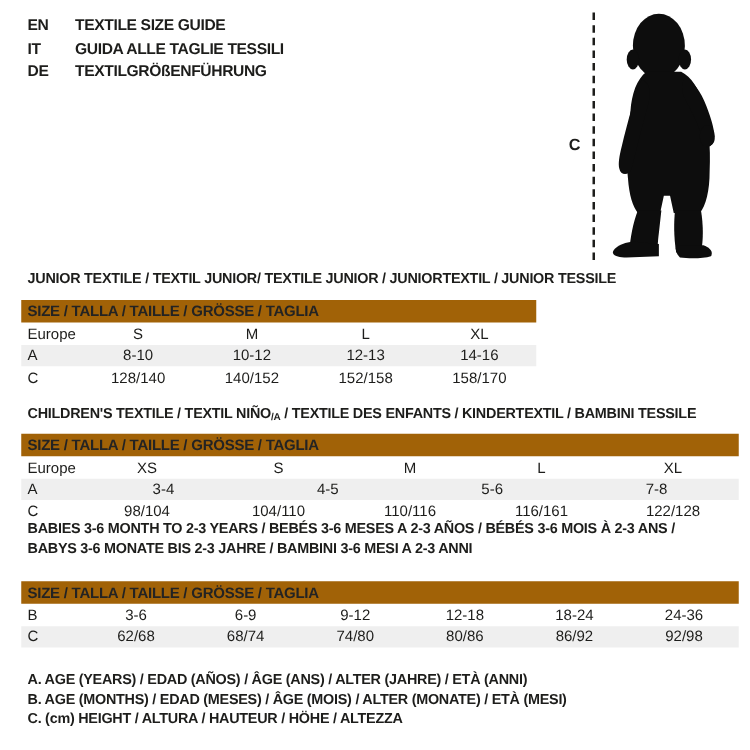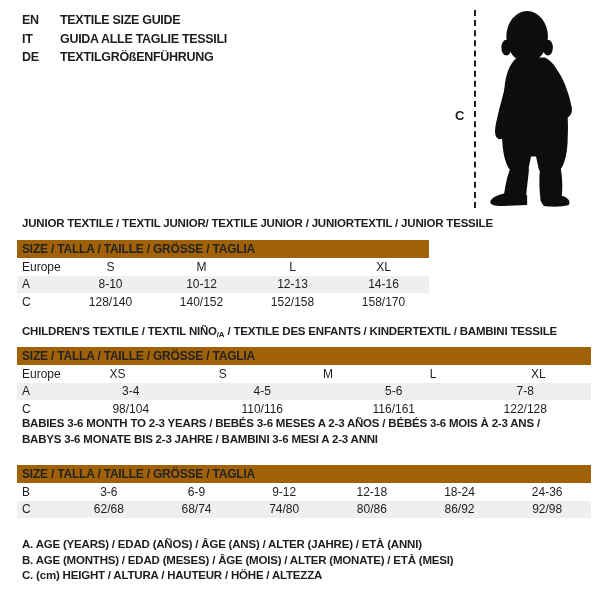--- a/index.html
+++ b/index.html
@@ -133,20 +133,21 @@
   <div class="t-row stripe">
     <span class="lbl">A</span>
     <span class="cell">3-4</span>
     <span class="cell">4-5</span>
     <span class="cell">5-6</span>
     <span class="cell">7-8</span>
   </div>
   <div class="t-row">
     <span class="lbl">C</span>
     <span class="cell">98/104</span>
+    <span class="cell">104/110</span>
     <span class="cell">110/116</span>
     <span class="cell">116/161</span>
     <span class="cell">122/128</span>
   </div>
 </div>
 
 <div class="tbl-title" style="top:415px;"><span style="display:block;">BABIES 3-6 MONTH TO 2-3 YEARS / BEBÉS 3-6 MESES A 2-3 AÑOS / BÉBÉS 3-6 MOIS À 2-3 ANS /</span><span style="display:block;">BABYS 3-6 MONATE BIS 2-3 JAHRE / BAMBINI 3-6 MESI A 2-3 ANNI</span></div>
 <div class="size-table" style="top:465px; width:574px;">
   <div class="size-bar">SIZE / TALLA / TAILLE / GRÖSSE / TAGLIA</div>
   <div class="t-row">

